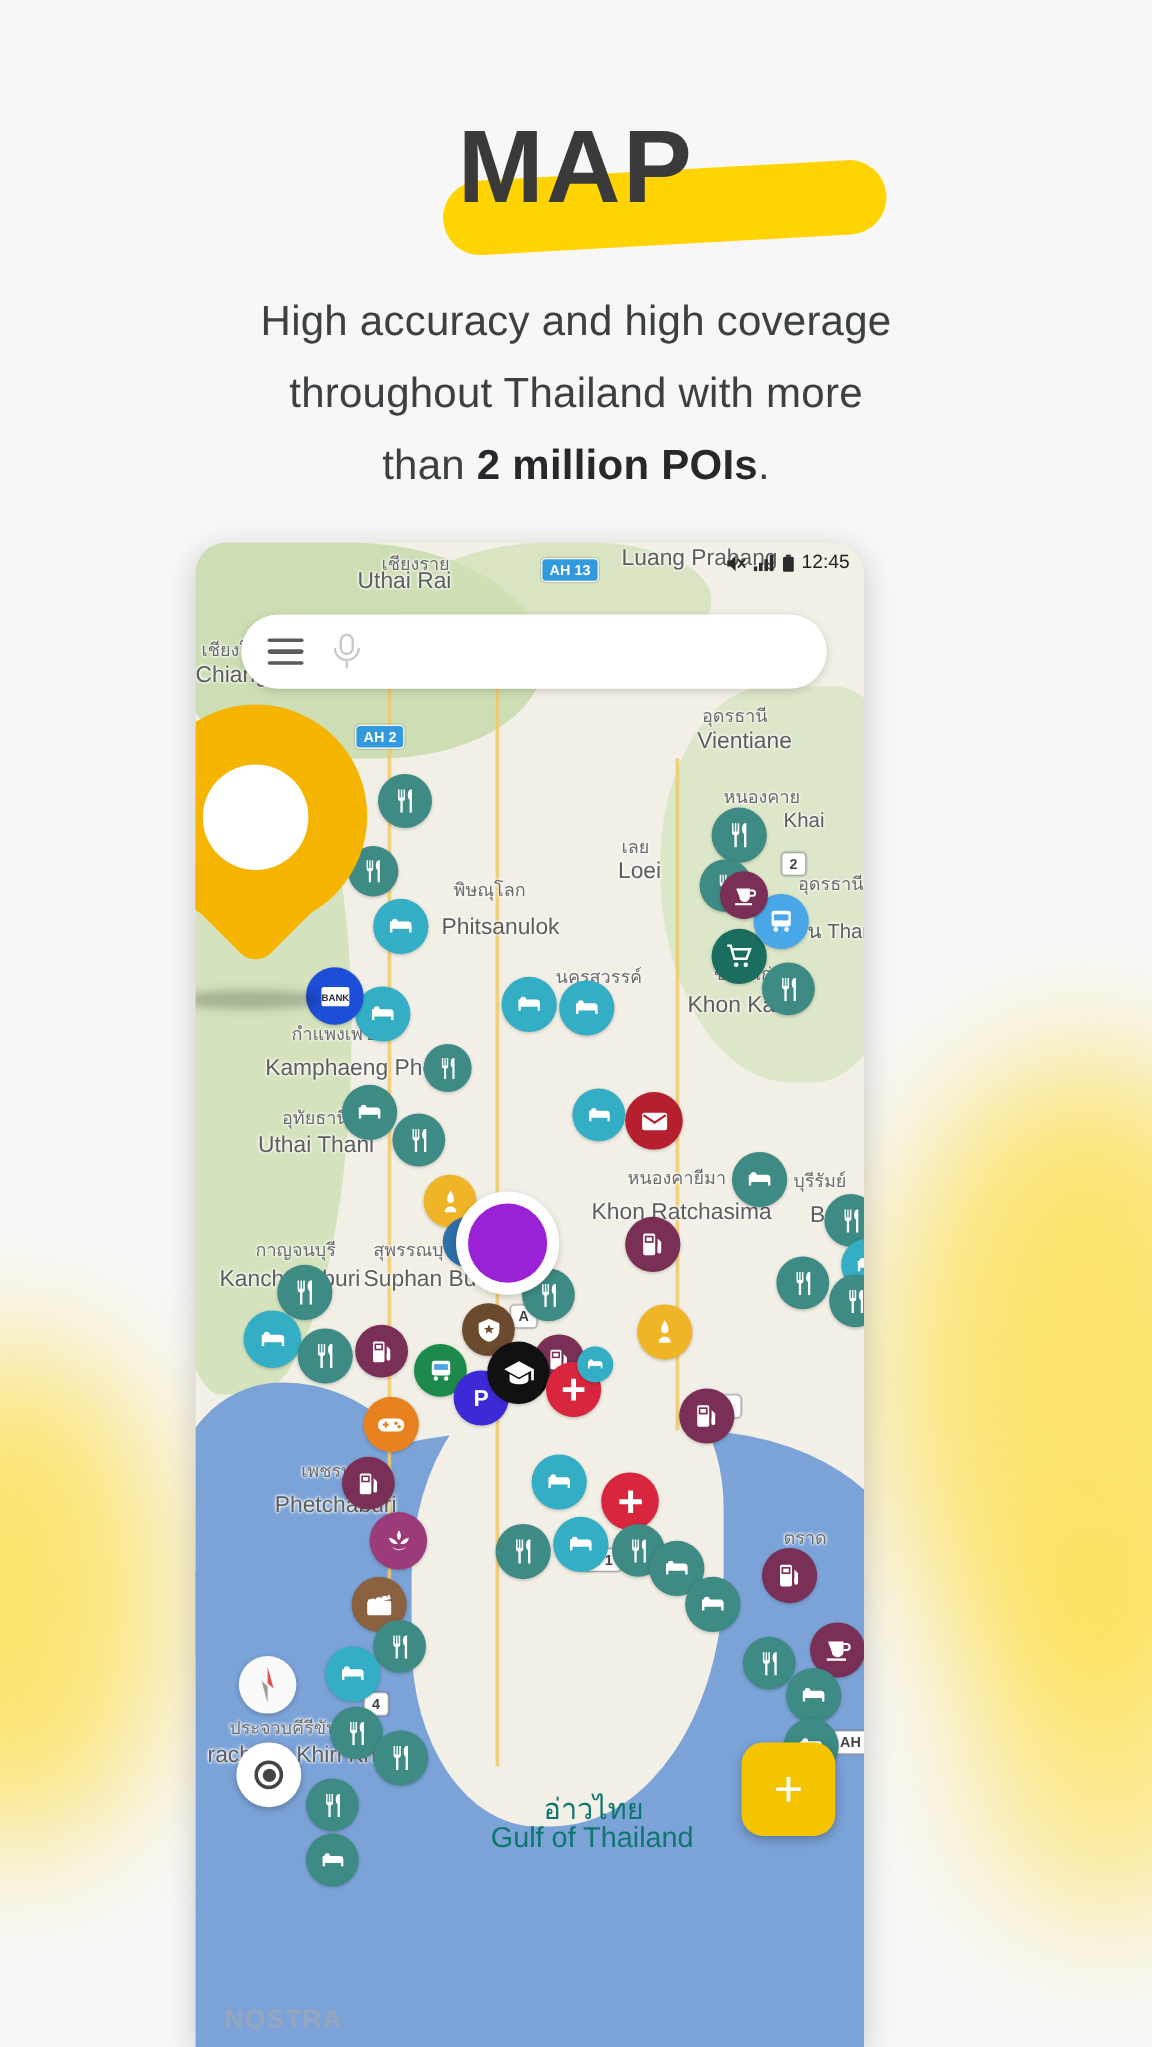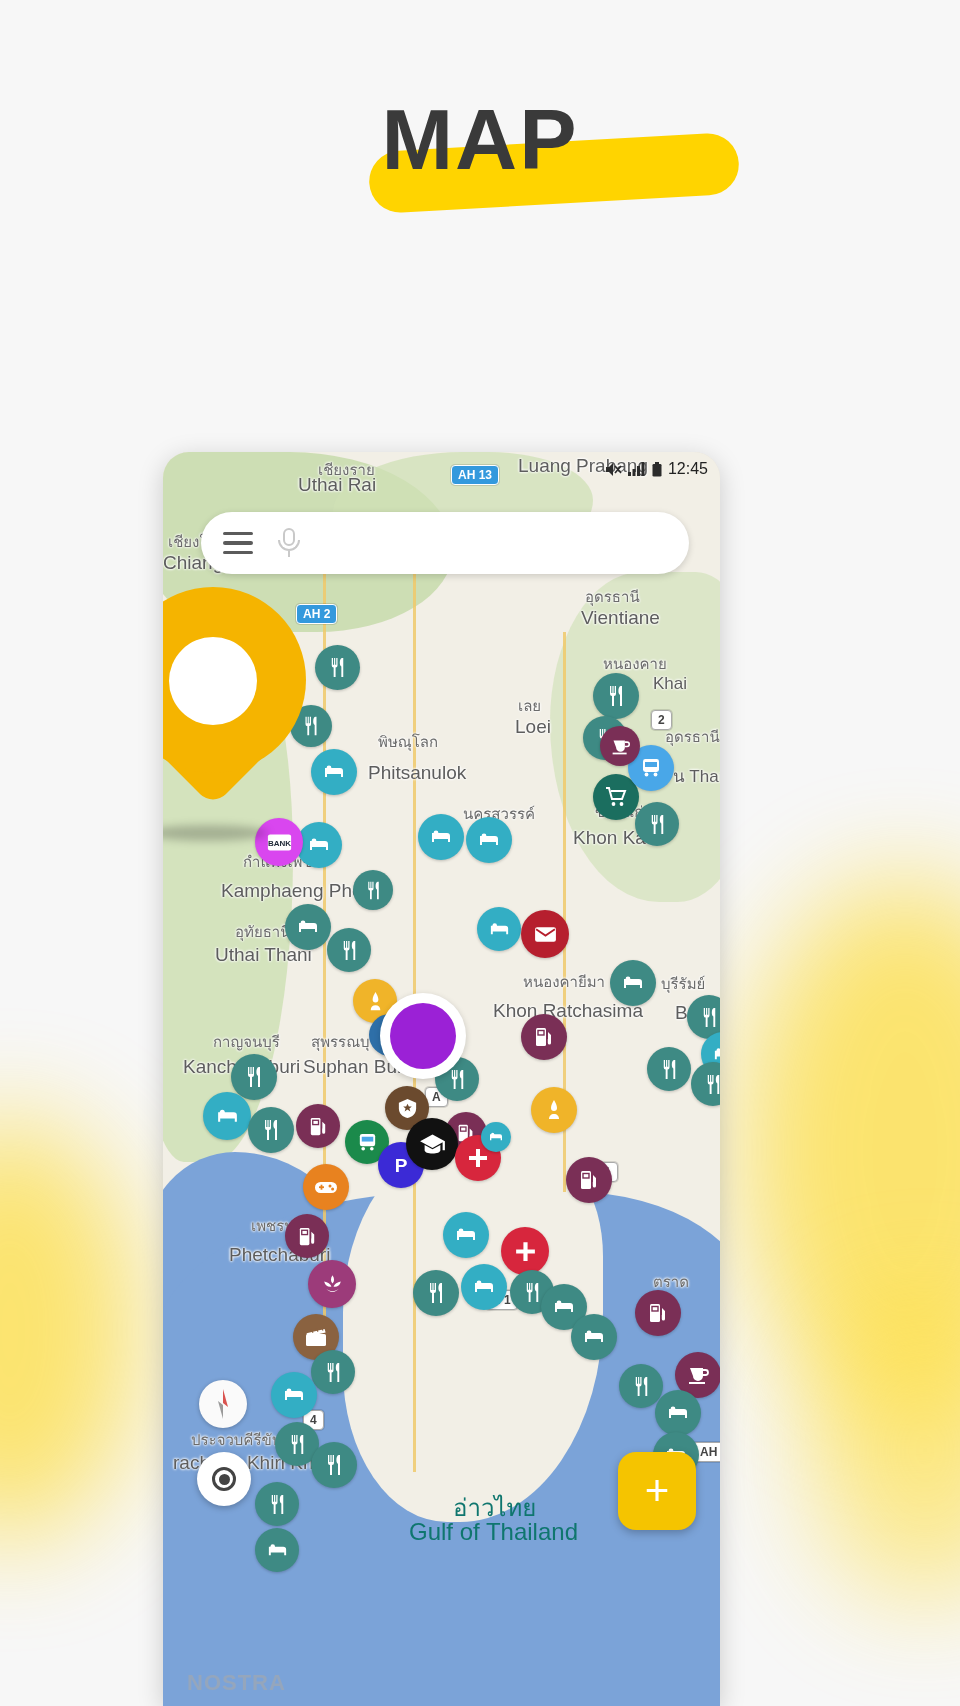--- a/index.html
+++ b/index.html
@@ -192,20 +192,25 @@
 <body>
 
 <div class="glow glow-r"></div>
 <div class="glow glow-l"></div>
 <div class="glow glow-r2"></div>
 
 <div class="header">
   <div class="title-wrap">
     <div class="title-hl"></div>
     <div class="title">MAP</div>
+  </div>
+  <div class="subtitle">
+    <div>High accuracy and high coverage</div>
+    <div>throughout Thailand with more</div>
+    <div><span>than </span><b>2 million POIs</b><span>.</span></div>
   </div>
 </div>
 
 <div class="phone">
 
   <div class="map-land"></div>
   <div class="map-green-n"></div>
   <div class="map-green-n2"></div>
   <div class="map-green-w"></div>
   <div class="map-green-e"></div>
@@ -346,21 +351,21 @@
           <rect x="2" y="5" width="20" height="14" rx="2" fill="#fff"></rect>
           <path d="M3 7l9 6 9-6" fill="none" stroke="#b61f2e" stroke-width="1.8"></path>
         </svg>
       </div>
       <div class="poi" style="left: 447px; top: 508px; width: 46px; height: 46px; background: rgb(62, 138, 132);">
         <svg width="24" height="24" viewBox="0 0 24 24">
           <path d="M3 9v8h2v-3h14v3h2v-6a3 3 0 00-3-3H3z" fill="#fff"></path>
           <circle cx="7" cy="8" r="2.4" fill="#fff"></circle>
         </svg>
       </div>
-      <div class="poi" style="left: 92px; top: 366px; width: 48px; height: 48px; background: #d946ef; align-items: center;">
+      <div class="poi" style="left: 92px; top: 354px; width: 48px; height: 48px; background: #1d4ed8; align-items: center;">
         <svg width="25" height="25" viewBox="0 0 28 20">
           <rect x="1" y="1" width="26" height="18" rx="2.4" fill="#fff"></rect>
           <text x="14" y="14" font-size="9" font-weight="bold" text-anchor="middle" fill="#1f2937" font-family="Liberation Sans">BANK</text>
         </svg>
       </div>
       <div class="poi" style="left: 430px; top: 322px; width: 46px; height: 46px; background: rgb(27, 110, 95);">
         <svg width="24" height="24" viewBox="0 0 24 24">
           <path d="M2 3h3l3 11h10l3-8H7" fill="none" stroke="#fff" stroke-width="2"></path>
           <circle cx="9.5" cy="19" r="1.9" fill="#fff"></circle>
           <circle cx="17.5" cy="19" r="1.9" fill="#fff"></circle>

